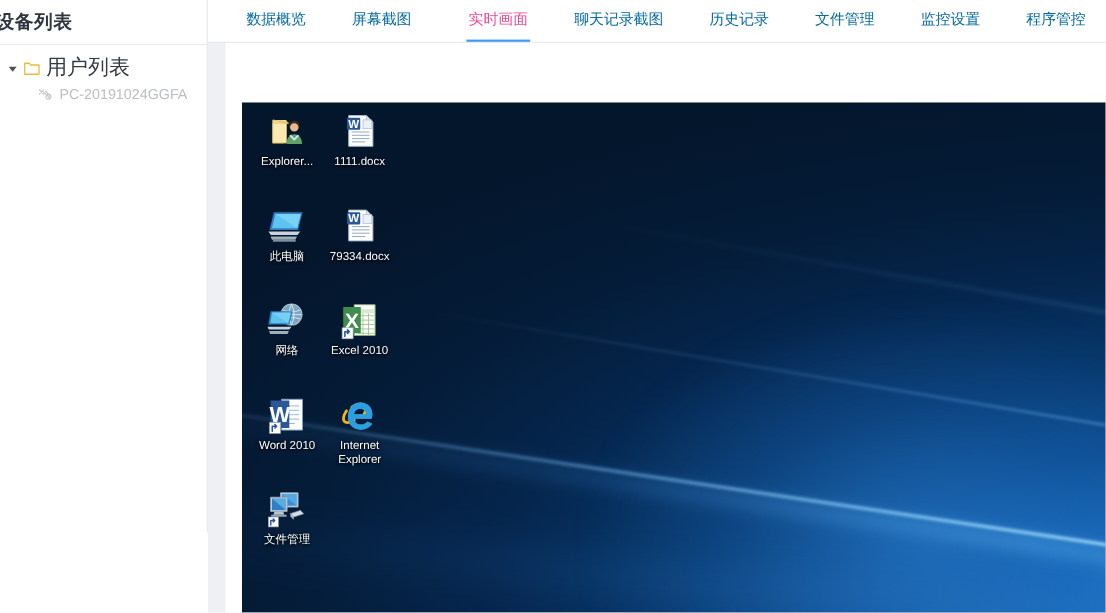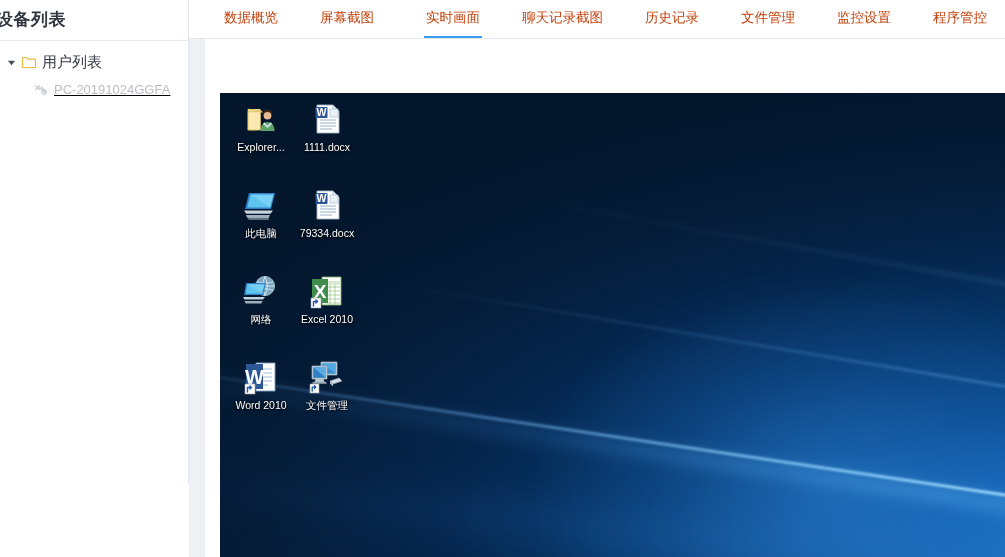--- a/index.html
+++ b/index.html
@@ -50,35 +50,34 @@
   }
   .caret {
     width: 14px; height: 14px;
     display: inline-flex;
     align-items: center; justify-content: center;
     flex: 0 0 14px;
   }
   .caret svg { display: block; }
   .folder-icon { width: 16px; height: 16px; margin: 0 5px 0 3px; flex: 0 0 16px; }
   .tree-root-label {
-    font-size: 15px;
+    font-size: 19px;
     color: #333a45;
     line-height: 16px;
   }
   .tree-child {
     display: flex;
-    align-items: flex-end;
+    align-items: center;
     height: 23px;
     margin-left: 27px;
     padding-left: 6px;
     padding-right: 6px;
     border-radius: 3px;
     width: 151px;
     cursor: pointer;
-    text-decoration: underline;
   }
   .tree-child .dev-icon {
     width: 15px; height: 15px;
     flex: 0 0 15px;
     margin-right: 6px;
     display: block;
   }
   .tree-child .dev-label {
     font-size: 13px;
     line-height: 15px;
@@ -112,28 +111,28 @@
   .tabbar::after {
     content: "";
     position: absolute;
     left: 0; right: 0; bottom: 0;
     height: 1px;
     background: #e4e7ed;
   }
   .tab {
     position: relative;
     font-size: 13.5px;
-    color: #c2410c;
+    color: #0369a1;
     padding: 10px 0 12px 0;
     margin: 0 21px;
     cursor: pointer;
     white-space: nowrap;
     line-height: 16px;
   }
-  .tab.active { color: #c2410c; margin-left: 31px; }
+  .tab.active { color: #ec4899; margin-left: 31px; }
   .tab.active::after {
     content: "";
     position: absolute;
     left: -2px; right: -2px; bottom: 0;
     height: 2px;
     background: #3b9cf7;
     z-index: 2;
   }
 
   .content-wrap {
@@ -432,20 +431,31 @@
                     </g>
                     <path d="M3 5 h17 v25 H3 z" fill="#2b5797"></path>
                     <text x="11.5" y="25" font-size="20" font-weight="bold" fill="#ffffff" text-anchor="middle" font-family="Liberation Sans, sans-serif">W</text>
                     <rect x="2" y="25" width="10" height="10" fill="#ffffff" stroke="#9aa6b0" stroke-width="0.6"></rect>
                     <path d="M4.5 33 v-4.5 h4 M8.5 28.5 l-1.6-1.6 M8.5 28.5 l-1.6 1.6" stroke="#2255aa" stroke-width="1.4" fill="none" stroke-linecap="round" stroke-linejoin="round"></path>
                   </svg>
                 </span>
                 <span class="dlabel">Word 2010</span>
               </div>
 
+              <div class="dicon">
+                <span class="glyph">
+                  <svg width="36" height="36" viewBox="0 0 36 36">
+                    <path d="M18.5 7 c6.5 0 11 4.6 11 10.6 c0 1.4-.3 2.8-.8 4 h-15.8 c.5 3.3 3 5.4 6.2 5.4 c2.6 0 4.7-1.1 6-2.9 l4.2 2.2 c-2.2 3.3-6 5.3-10.4 5.3 c-6.7 0-11.6-4.7-11.6-11.2 C7.3 12.3 12 7 18.5 7 z M12.9 17.6 h11 c-.4-3-2.6-5-5.5-5 c-2.9 0-5.1 2-5.5 5 z" fill="#2b9fe0"></path>
+                    <path d="M6 14.5 c-2.5 4-3.5 7.8-2 9.6 c1.4 1.7 5 1.2 9-1" fill="none" stroke="#f5b21a" stroke-width="2.6" stroke-linecap="round"></path>
+                    <path d="M11 11 c5-2.6 9.8-3.2 11.8-1.2 c1.6 1.6 1.1 4.6-1 8" fill="none" stroke="#f5b21a" stroke-width="2.6" stroke-linecap="round"></path>
+                    <path d="M18.5 7 c6.5 0 11 4.6 11 10.6 c0 1.4-.3 2.8-.8 4 h-15.8 c.5 3.3 3 5.4 6.2 5.4 c2.6 0 4.7-1.1 6-2.9 l4.2 2.2 c-2.2 3.3-6 5.3-10.4 5.3 c-6.7 0-11.6-4.7-11.6-11.2 C7.3 12.3 12 7 18.5 7 z M12.9 17.6 h11 c-.4-3-2.6-5-5.5-5 c-2.9 0-5.1 2-5.5 5 z" fill="#2b9fe0"></path>
+                  </svg>
+                </span>
+                <span class="dlabel">Internet Explorer</span>
+              </div>
 
               <div class="dicon">
                 <span class="glyph">
                   <svg width="36" height="36" viewBox="0 0 36 36">
                     <path d="M12 3 h16 v13 H12 z" fill="#cfd9e2" stroke="#8fa3b5" stroke-width="0.8"></path>
                     <path d="M13.2 4.2 h13.6 v10.6 H13.2 z" fill="#3a8fd4"></path>
                     <path d="M13.2 4.2 h13.6 v10.6 z" fill="#6fc0ee" opacity="0.5"></path>
                     <path d="M3 7 h15 v13 H3 z" fill="#cfd9e2" stroke="#8fa3b5" stroke-width="0.8"></path>
                     <path d="M4.2 8.2 h12.6 v10.6 H4.2 z" fill="#2f7fc4"></path>
                     <path d="M4.2 8.2 h12.6 v10.6 z" fill="#7fd0f5" opacity="0.55"></path>

